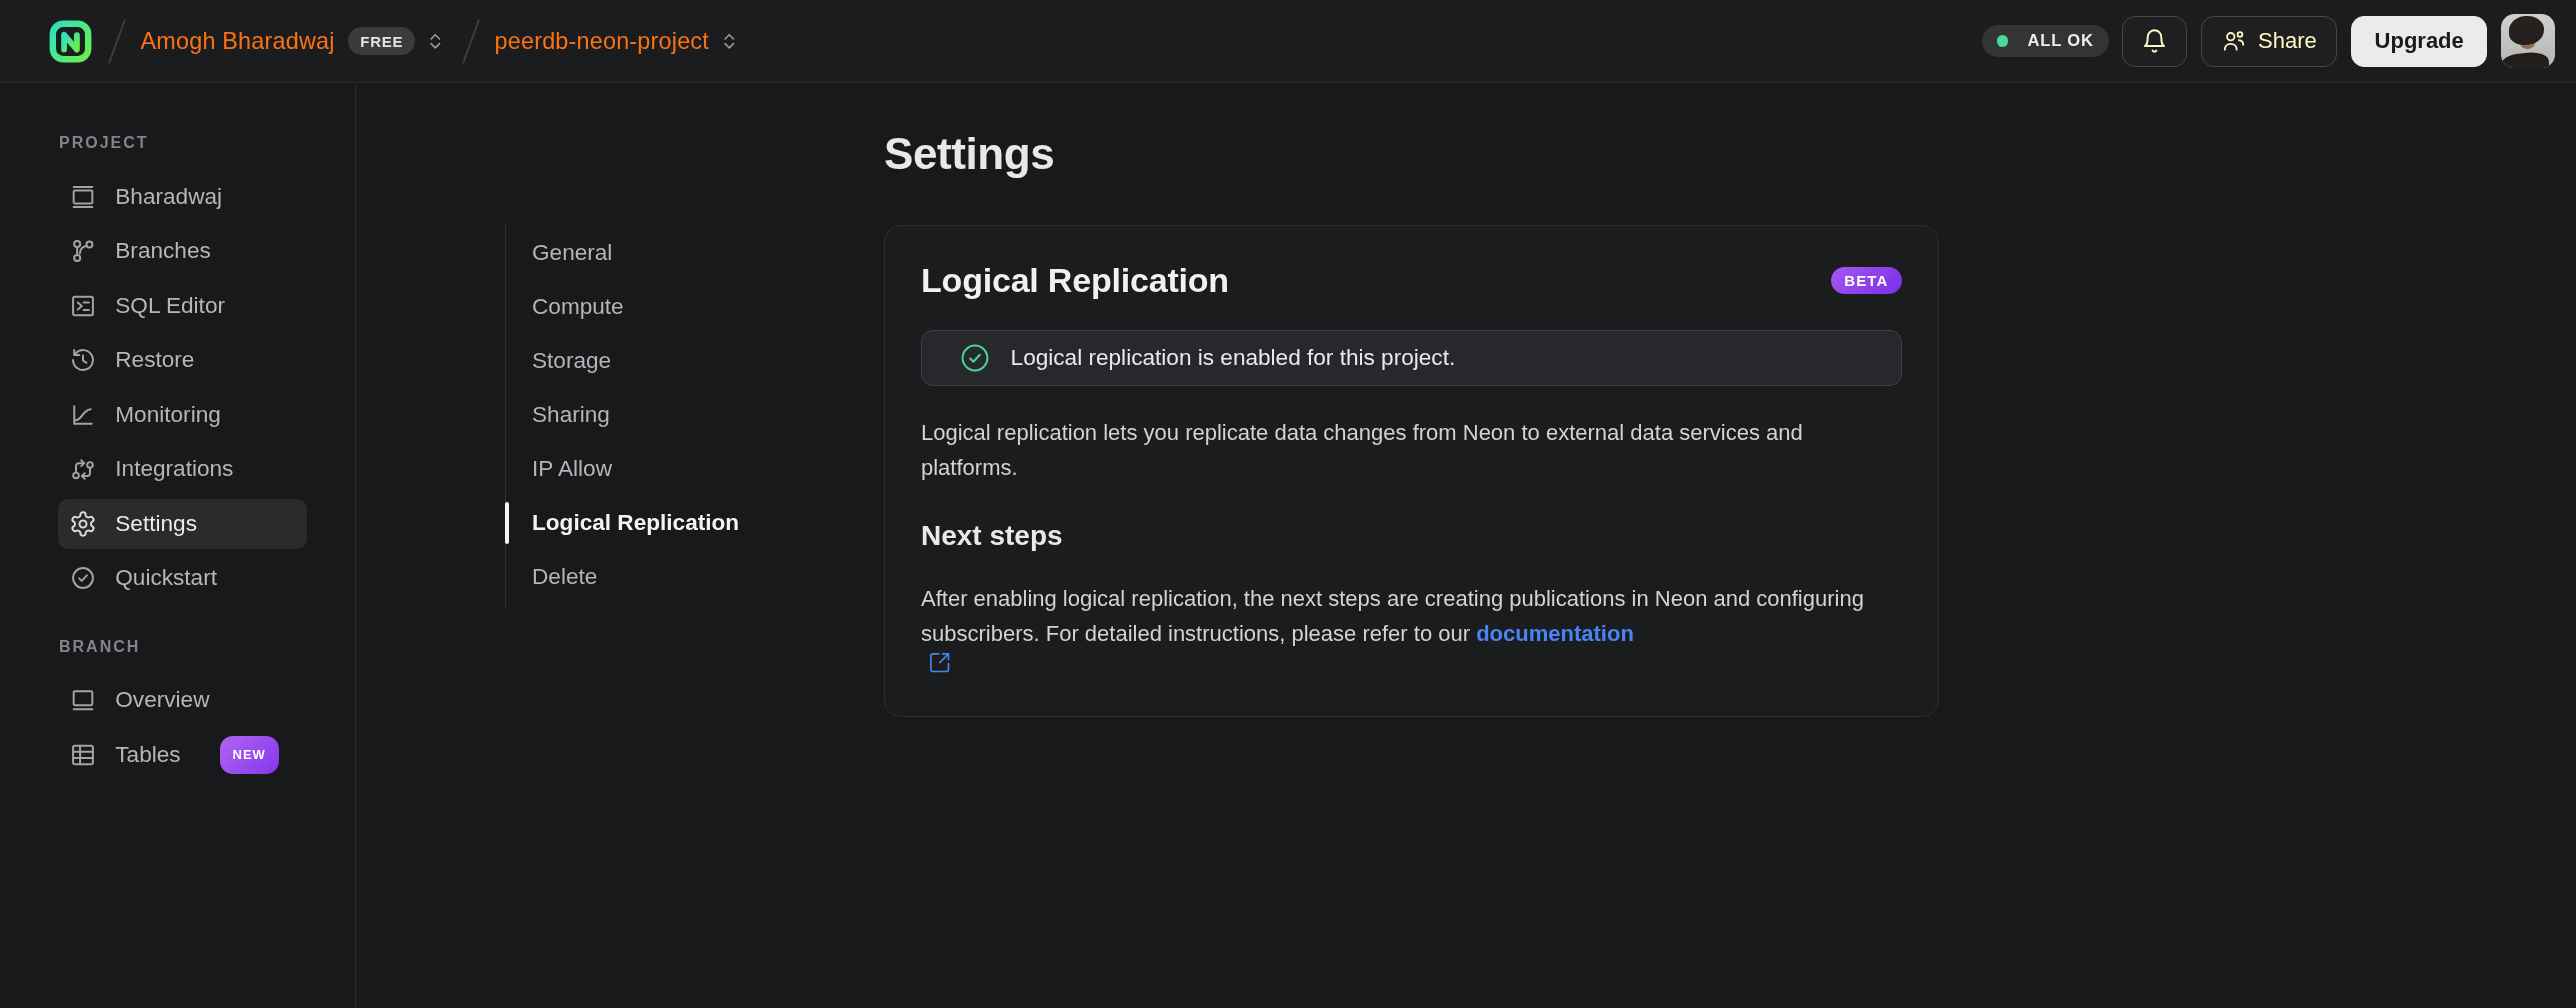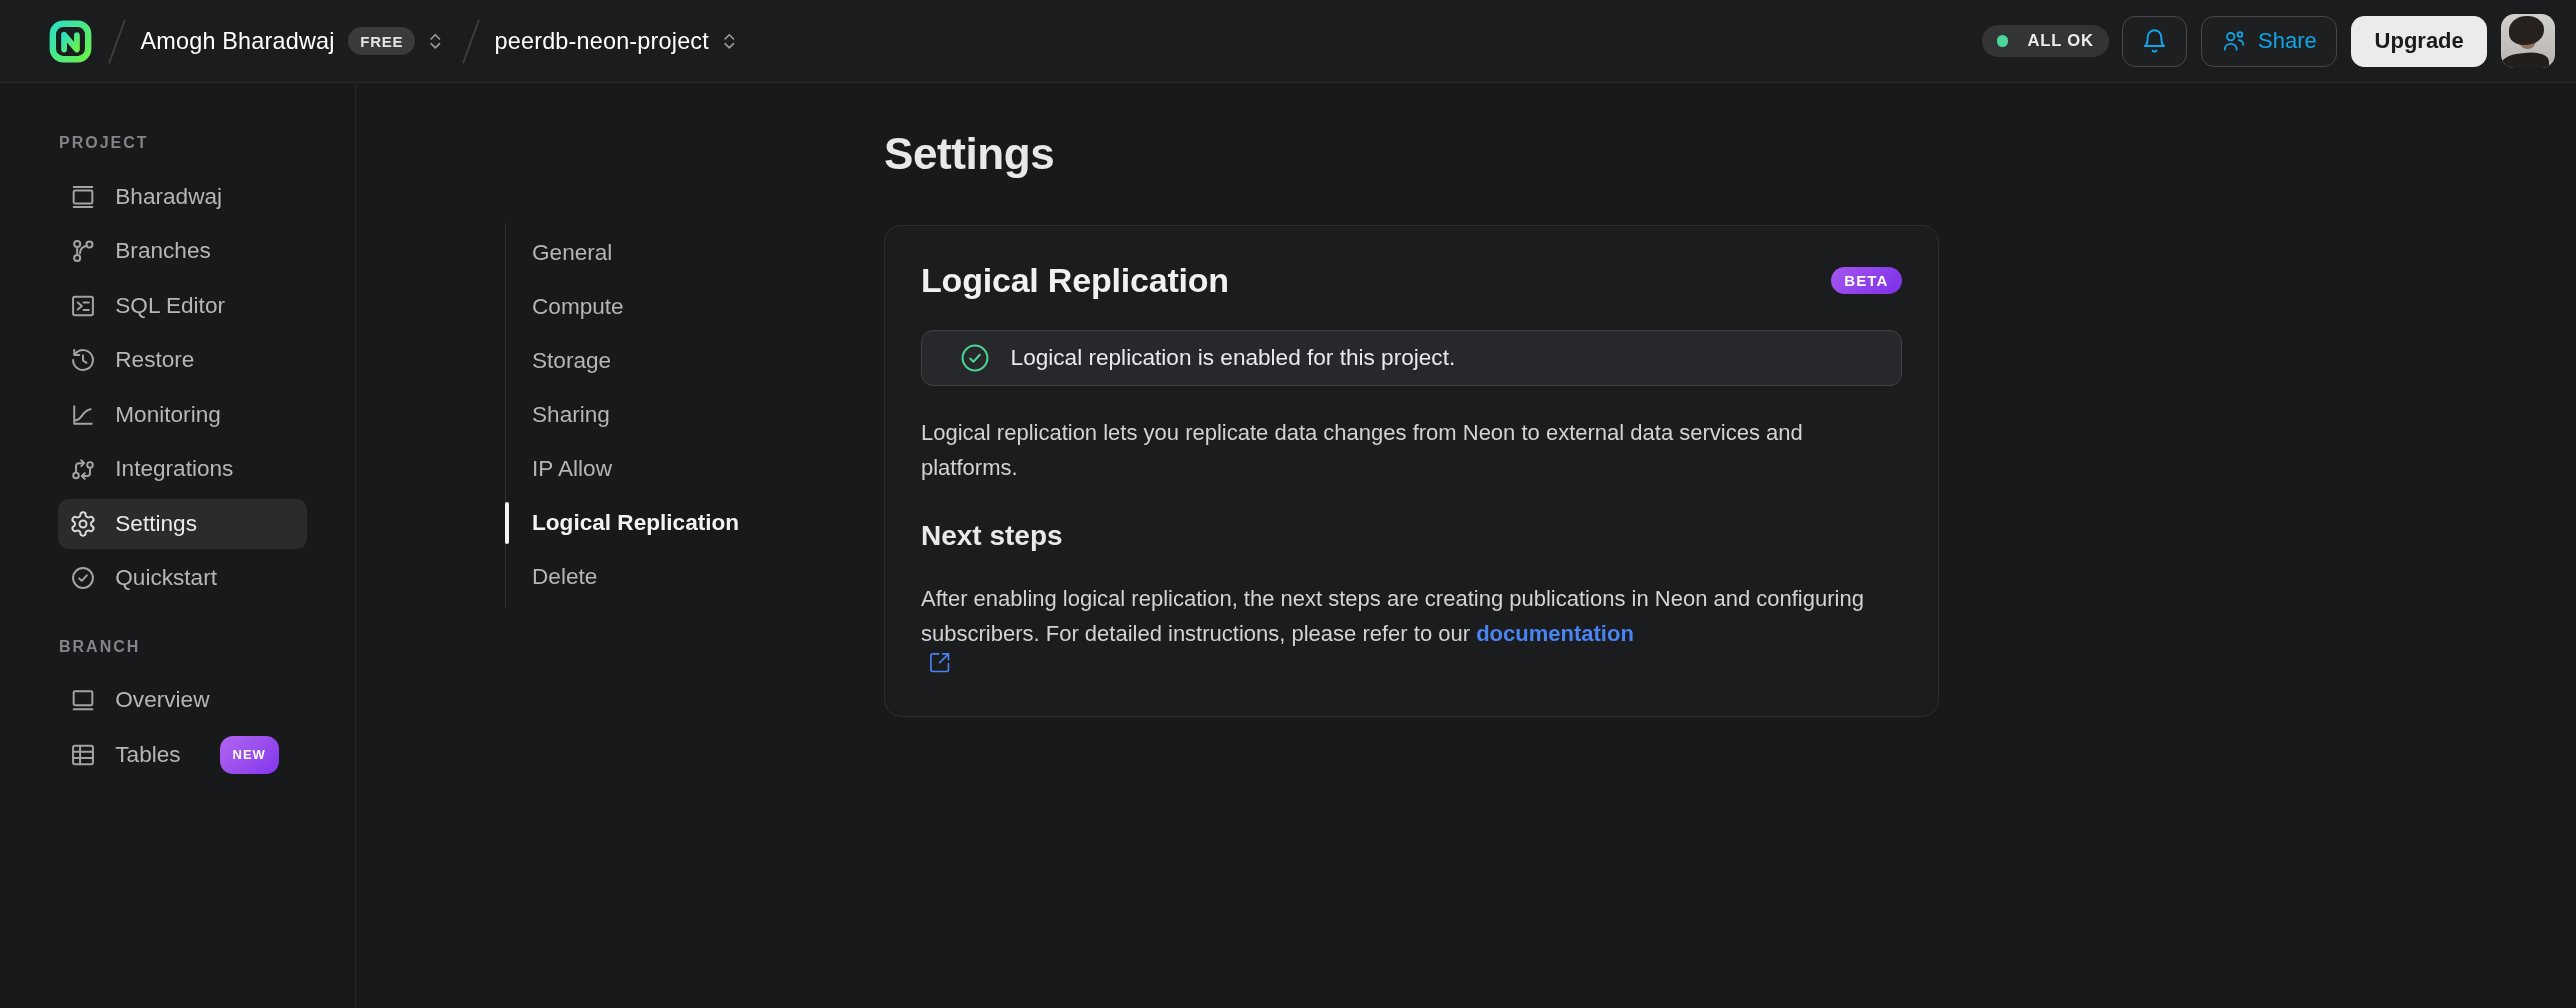--- a/index.html
+++ b/index.html
@@ -15,37 +15,37 @@
   svg.ic { display:block; fill:none; stroke:currentColor; stroke-width:1.7; stroke-linecap:round; stroke-linejoin:round; }
 
   
   .topbar {
     position:absolute; top:0; left:0; width:2576px; height:83px;
     background:#1b1c1e; border-bottom:0.8px solid #2b2c2e;
     display:flex; align-items:center; padding:0 21px 0 48px;
   }
   .logo { width:45px; height:45px; cursor:pointer; }
   .crumb-slash { width:2.3px; height:47px; background:#3b3c3f; border-radius:1.5px; transform:rotate(20deg); margin:0 22.6px 0 22.6px; }
-  .crumb-name { font-size:23.4px; color:#ffffff; font-weight:500; letter-spacing:0.2px; }
+  .crumb-name { font-size:23.4px; color:#f97316; font-weight:500; letter-spacing:0.2px; }
   .plan-badge {
     margin-left:13.6px; height:28px; padding:0 12px; border-radius:14.3px;
     background:#3a3b3d; color:#e3e4e6; font-size:15px; font-weight:700; letter-spacing:0.8px;
     display:flex; align-items:center;
   }
   .updown { color:#9a9b9e; margin-left:9px; cursor:pointer; }
   .topbar-right { margin-left:auto; display:flex; align-items:center; gap:13.6px; }
   .status-pill {
     height:32px; padding:0 15px; border-radius:16px; background:#333436;
     display:flex; align-items:center; gap:19px; cursor:pointer;
   }
   .status-dot { width:11.3px; height:11.3px; border-radius:50%; background:#4bd79a; }
   .status-pill span { font-size:16.6px; font-weight:700; color:#eceded; letter-spacing:0.8px; }
   .tb-btn {
     height:51px; border-radius:13px; border:0.8px solid #47484a; background:#1e1f21;
-    display:flex; align-items:center; justify-content:center; gap:10.6px; color:#0ea5e9;
+    display:flex; align-items:center; justify-content:center; gap:10.6px; color:#fef9c3;
     font-size:22px; cursor:pointer; padding:0 19.6px;
   }
   .tb-btn.icon-only { width:65px; padding:0; }
   .tb-btn.primary { background:#ebebec; border-color:#ebebec; color:#1a1b1c; font-weight:600; padding:0 22.6px; }
   .avatar { width:54px; height:54px; border-radius:13.6px; background:linear-gradient(180deg,#d2d0cd,#b6b4b1); position:relative; overflow:hidden; cursor:pointer; }
   .avatar .face { position:absolute; left:18px; top:13.6px; width:16.6px; height:21px; background:#8d6d55; border-radius:46%; }
   .avatar .hair { position:absolute; left:7.5px; top:1.5px; width:35px; height:29px; background:#26211f; border-radius:50% 46% 52% 40%; }
   .avatar .jacket { position:absolute; left:0px; bottom:-7.5px; width:48px; height:22.6px; background:#221e1c; border-radius:42% 42% 0 0; transform:rotate(-5deg); }
 
   

